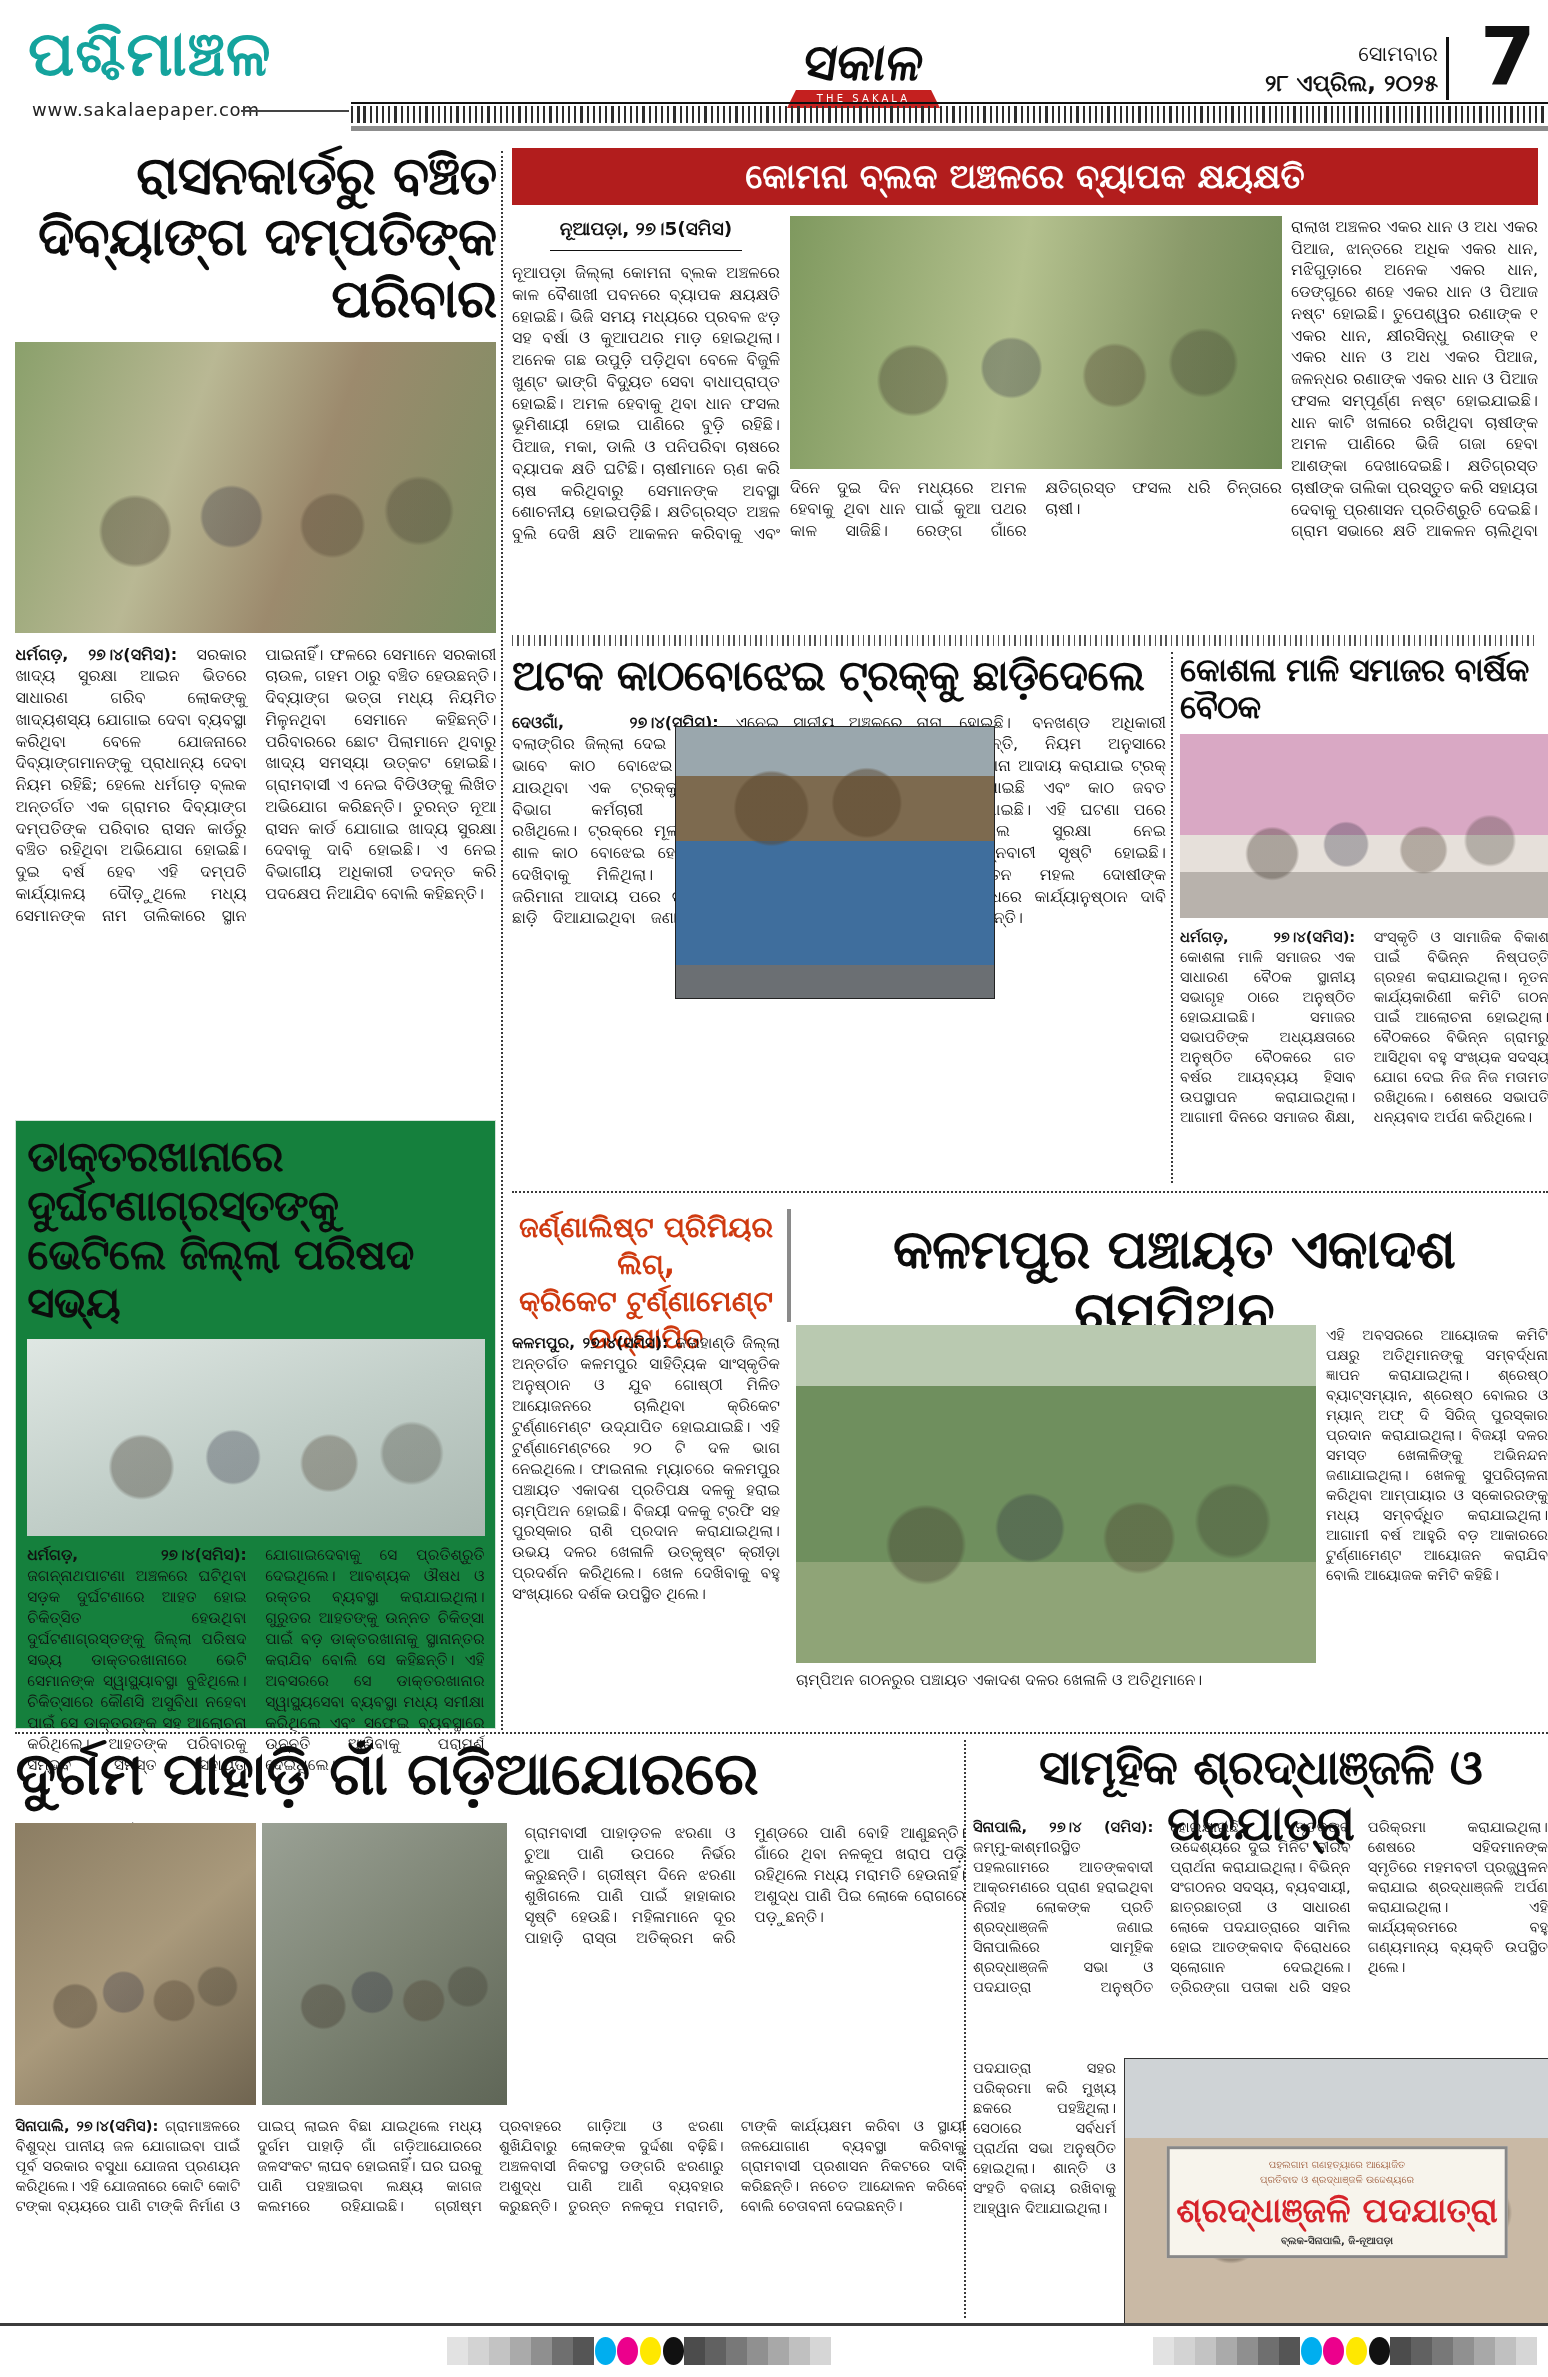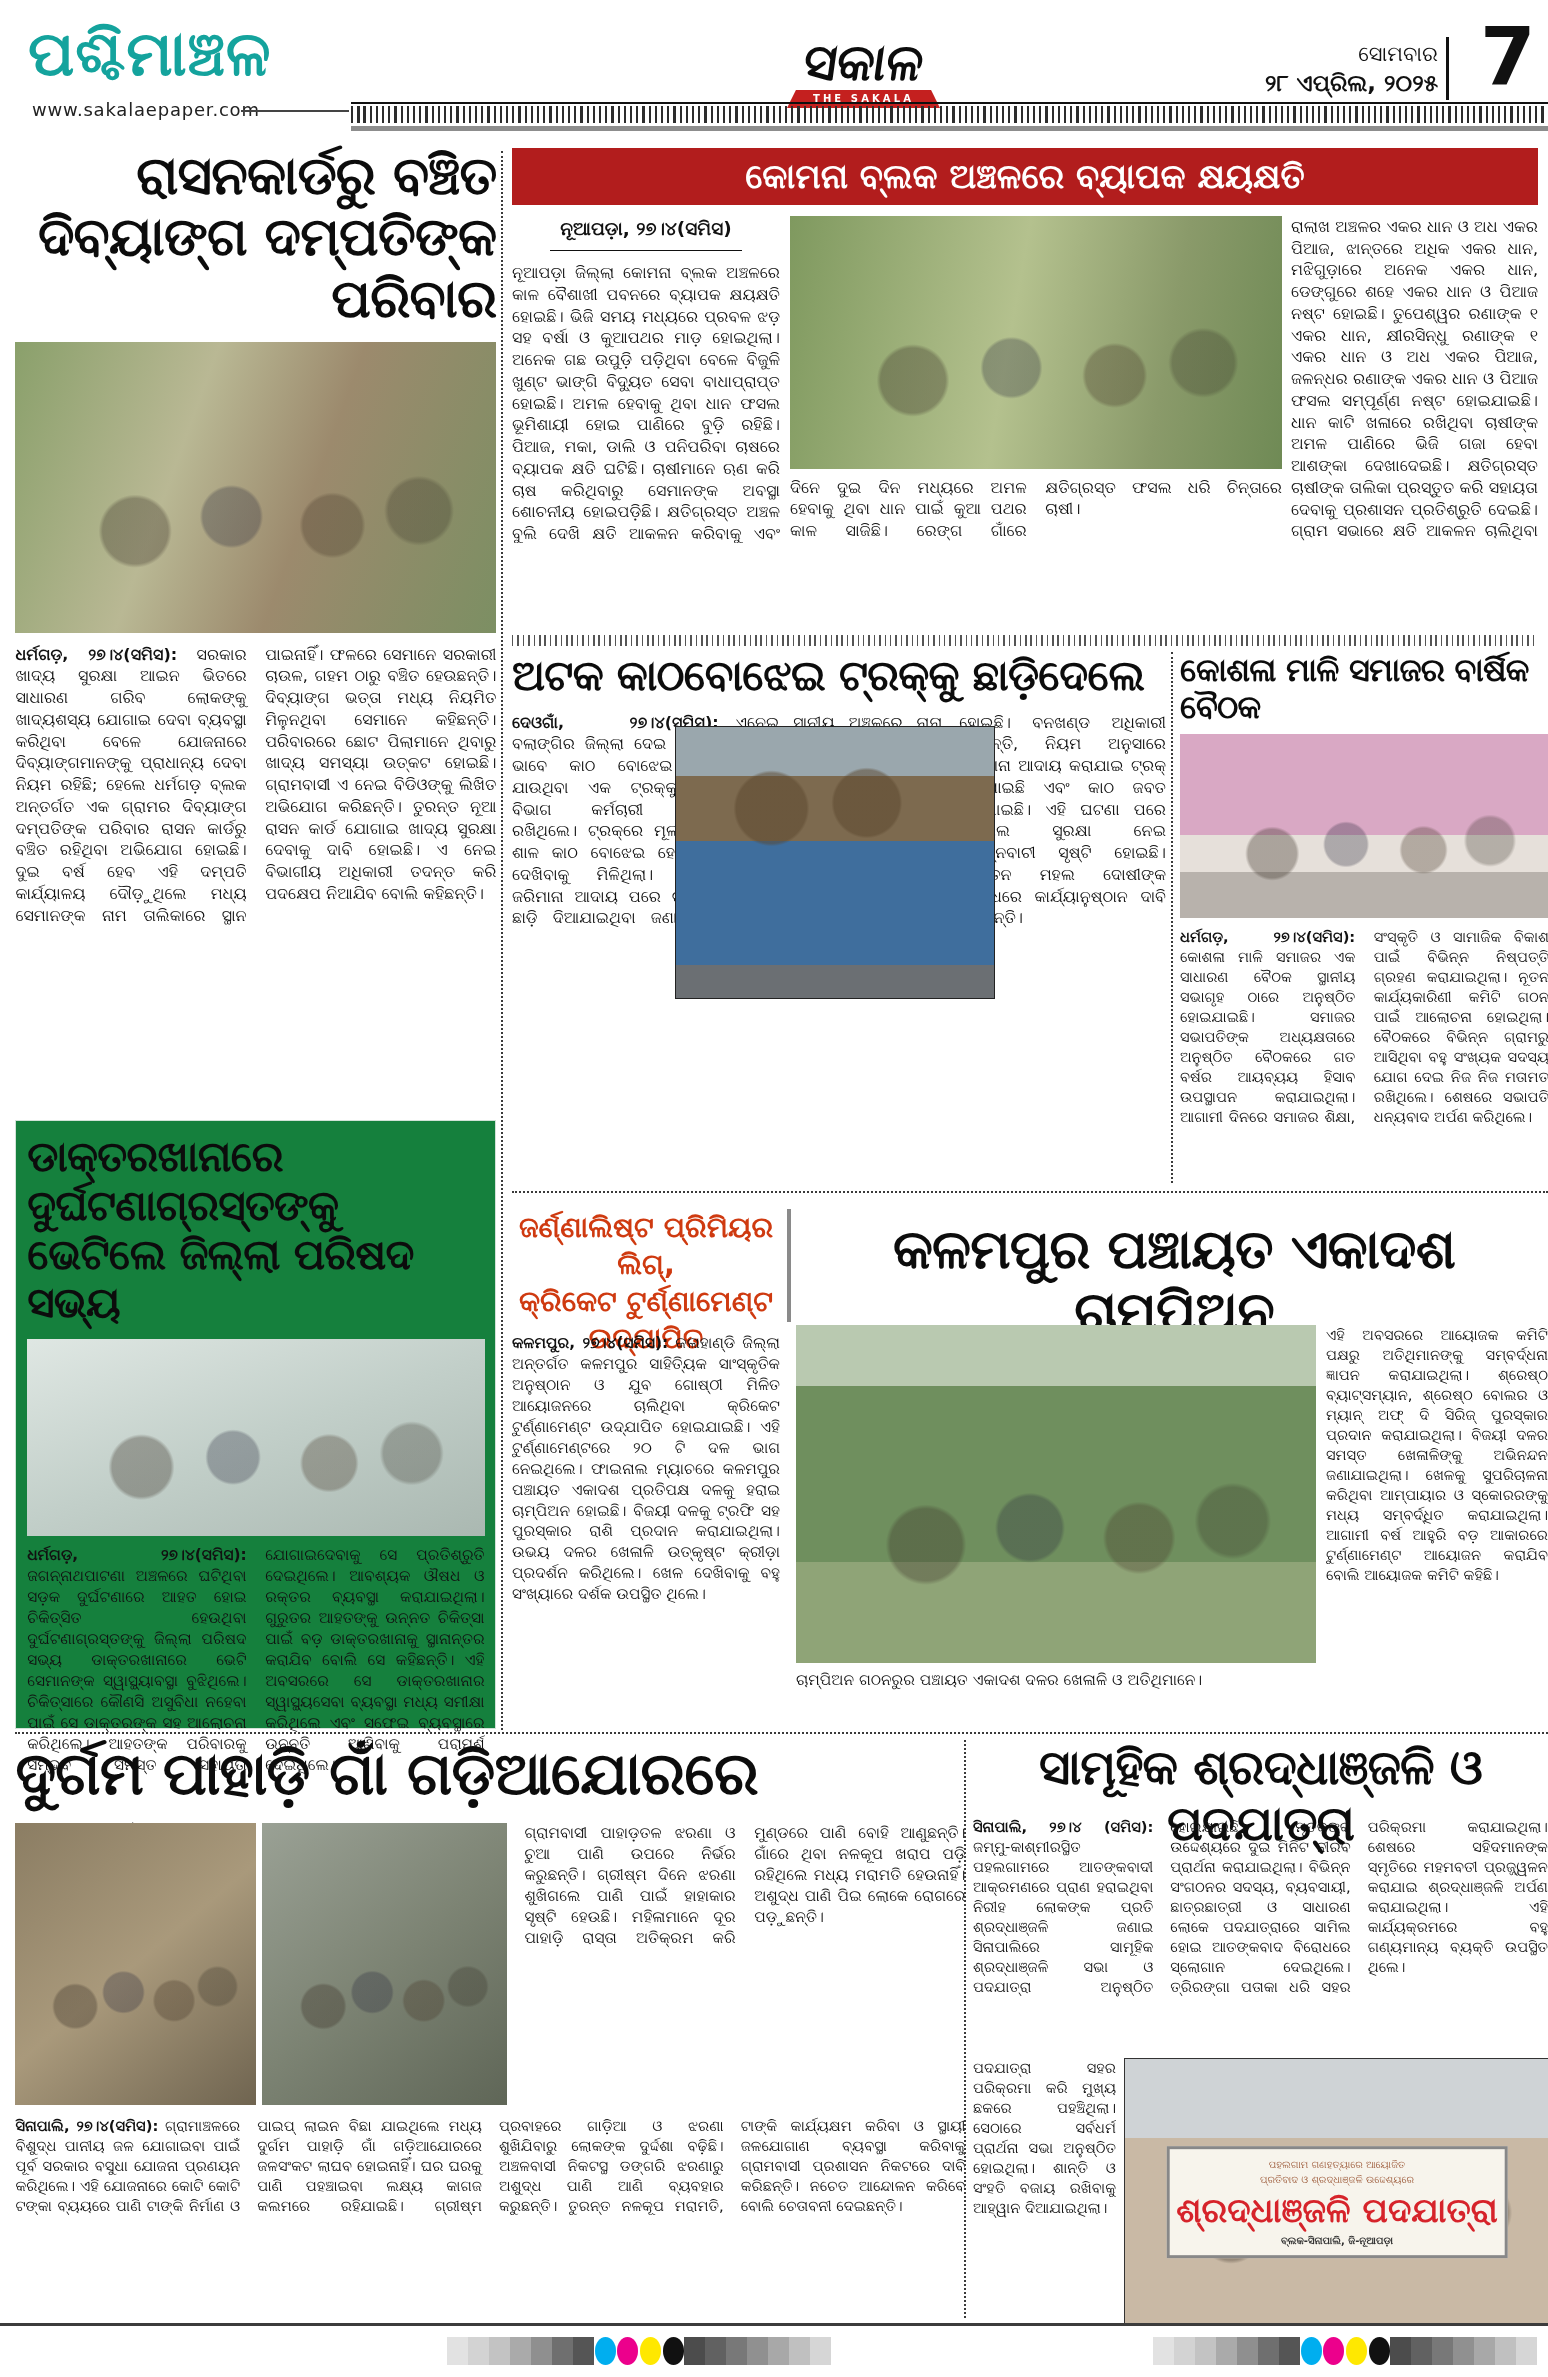--- a/index.html
+++ b/index.html
@@ -7,21 +7,21 @@
         font-family:"DejaVu Sans",sans-serif;color:#111;overflow:hidden;}
 
   
   .edition-logo{position:absolute;left:28px;top:23px;font-size:62px;font-weight:800;
         color:#14a39d;letter-spacing:0.8px;line-height:1;}
   .website{position:absolute;left:32px;top:99px;font-size:18px;color:#222;letter-spacing:0.8px;}
   .website-rule{position:absolute;left:241px;top:110px;width:108px;height:0;border-top:2.3px solid #444;}
   .brand-wrap{position:absolute;left:775px;top:37px;width:177px;text-align:center;}
   .brand{font-size:51px;font-weight:900;color:#0c0c0c;transform:skewX(-8deg);display:inline-block;line-height:1;}
   .brand-ribbon{margin:1.5px auto 0;width:153px;height:18.5px;background:#c4201f;color:#fff;
-        font-size:10px;font-weight:700;letter-spacing:3.1px;display:flex;align-items:center;justify-content:center;
+        font-size:10px;font-weight:400;letter-spacing:3.1px;display:flex;align-items:center;justify-content:center;
         clip-path:polygon(6% 0,94% 0,100% 100%,0 100%);}
   .date-block{position:absolute;right:110px;top:40px;text-align:right;line-height:1.35;}
   .date-day{font-size:21px;}
   .date-date{font-size:23px;font-weight:700;}
   .mast-divider{position:absolute;right:99px;top:37px;width:3.1px;height:63px;background:#111;}
   .page-number{position:absolute;right:12.3px;top:17px;font-size:80px;font-weight:800;line-height:1;}
   .mast-rule{position:absolute;left:351px;top:102px;right:0;height:2.3px;background:#111;}
   .mast-ticks{position:absolute;left:351px;top:106px;right:0;height:17px;
         background:repeating-linear-gradient(90deg,#2c2c2c 0 2.3px,transparent 2.3px 6.2px);}
   .mast-grayline{position:absolute;left:351px;top:126px;right:0;height:4.6px;background:#8d8d8d;}
@@ -166,21 +166,21 @@
       <span>ସରକାର ଖାଦ୍ୟ ସୁରକ୍ଷା ଆଇନ ଭିତରେ ସାଧାରଣ ଗରିବ ଲୋକଙ୍କୁ ଖାଦ୍ୟଶସ୍ୟ ଯୋଗାଇ ଦେବା ବ୍ୟବସ୍ଥା କରିଥିବା ବେଳେ ଯୋଜନାରେ ଦିବ୍ୟାଙ୍ଗମାନଙ୍କୁ ପ୍ରାଧାନ୍ୟ ଦେବା ନିୟମ ରହିଛି; ହେଲେ ଧର୍ମଗଡ଼ ବ୍ଲକ ଅନ୍ତର୍ଗତ ଏକ ଗ୍ରାମର ଦିବ୍ୟାଙ୍ଗ ଦମ୍ପତିଙ୍କ ପରିବାର ରାସନ କାର୍ଡରୁ ବଞ୍ଚିତ ରହିଥିବା ଅଭିଯୋଗ ହୋଇଛି। ଦୁଇ ବର୍ଷ ହେବ ଏହି ଦମ୍ପତି କାର୍ଯ୍ୟାଳୟ ଦୌଡ଼ୁଥିଲେ ମଧ୍ୟ ସେମାନଙ୍କ ନାମ ତାଲିକାରେ ସ୍ଥାନ ପାଇନାହିଁ। ଫଳରେ ସେମାନେ ସରକାରୀ ଚାଉଳ, ଗହମ ଠାରୁ ବଞ୍ଚିତ ହେଉଛନ୍ତି। ଦିବ୍ୟାଙ୍ଗ ଭତ୍ତା ମଧ୍ୟ ନିୟମିତ ମିଳୁନଥିବା ସେମାନେ କହିଛନ୍ତି। ପରିବାରରେ ଛୋଟ ପିଲାମାନେ ଥିବାରୁ ଖାଦ୍ୟ ସମସ୍ୟା ଉତ୍କଟ ହୋଇଛି। ଗ୍ରାମବାସୀ ଏ ନେଇ ବିଡିଓଙ୍କୁ ଲିଖିତ ଅଭିଯୋଗ କରିଛନ୍ତି। ତୁରନ୍ତ ନୂଆ ରାସନ କାର୍ଡ ଯୋଗାଇ ଖାଦ୍ୟ ସୁରକ୍ଷା ଦେବାକୁ ଦାବି ହୋଇଛି। ଏ ନେଇ ବିଭାଗୀୟ ଅଧିକାରୀ ତଦନ୍ତ କରି ପଦକ୍ଷେପ ନିଆଯିବ ବୋଲି କହିଛନ୍ତି।</span>
     </div>
   </div>
 
   <div class="dotv" style="left:501px;top:151px;height:1579px;"></div>
 
   <div class="storm">
     <div class="storm-kicker">କୋମନା ବ୍ଲକ ଅଞ୍ଚଳରେ ବ୍ୟାପକ କ୍ଷୟକ୍ଷତି</div>
     <div class="storm-content">
       <div class="body-text storm-left">
-        <span class="dateline-center">ନୂଆପଡ଼ା, ୨୭।୪(ସମିସ)</span>
+        <span class="dateline-center">ନୂଆପଡ଼ା, ୨୭।5(ସମିସ)</span>
         <span>ନୂଆପଡ଼ା ଜିଲ୍ଲା କୋମନା ବ୍ଲକ ଅଞ୍ଚଳରେ କାଳ ବୈଶାଖୀ ପବନରେ ବ୍ୟାପକ କ୍ଷୟକ୍ଷତି ହୋଇଛି। ଭିଜି ସମୟ ମଧ୍ୟରେ ପ୍ରବଳ ଝଡ଼ ସହ ବର୍ଷା ଓ କୁଆପଥର ମାଡ଼ ହୋଇଥିଲା। ଅନେକ ଗଛ ଉପୁଡ଼ି ପଡ଼ିଥିବା ବେଳେ ବିଜୁଳି ଖୁଣ୍ଟ ଭାଙ୍ଗି ବିଦ୍ୟୁତ ସେବା ବାଧାପ୍ରାପ୍ତ ହୋଇଛି। ଅମଳ ହେବାକୁ ଥିବା ଧାନ ଫସଲ ଭୂମିଶାୟୀ ହୋଇ ପାଣିରେ ବୁଡ଼ି ରହିଛି। ପିଆଜ, ମକା, ଡାଲି ଓ ପନିପରିବା ଚାଷରେ ବ୍ୟାପକ କ୍ଷତି ଘଟିଛି। ଚାଷୀମାନେ ଋଣ କରି ଚାଷ କରିଥିବାରୁ ସେମାନଙ୍କ ଅବସ୍ଥା ଶୋଚନୀୟ ହୋଇପଡ଼ିଛି। କ୍ଷତିଗ୍ରସ୍ତ ଅଞ୍ଚଳ ବୁଲି ଦେଖି କ୍ଷତି ଆକଳନ କରିବାକୁ ଏବଂ ଉଚିତ କ୍ଷତିପୂରଣ ଦେବାକୁ ଚାଷୀମାନେ ଦାବି କରିଛନ୍ତି।</span>
       </div>
       <div class="photo storm-photo"></div>
       <div class="storm-caption">ଦିନେ ଦୁଇ ଦିନ ମଧ୍ୟରେ ଅମଳ ହେବାକୁ ଥିବା ଧାନ ପାଇଁ କୁଆ ପଥର କାଳ ସାଜିଛି। ରେଙ୍ଗ ଗାଁରେ କ୍ଷତିଗ୍ରସ୍ତ ଫସଲ ଧରି ଚିନ୍ତାରେ ଚାଷୀ।</div>
       <div class="body-text storm-right">ରାଲାଖ ଅଞ୍ଚଳର ଏକର ଧାନ ଓ ଅଧ ଏକର ପିଆଜ, ଝାନ୍ତରେ ଅଧିକ ଏକର ଧାନ, ମଝିଗୁଡ଼ାରେ ଅନେକ ଏକର ଧାନ, ଡେଙ୍ଗୁରେ ଶହେ ଏକର ଧାନ ଓ ପିଆଜ ନଷ୍ଟ ହୋଇଛି। ତୁପେଶ୍ୱର ରଣାଙ୍କ ୧ ଏକର ଧାନ, କ୍ଷୀରସିନ୍ଧୁ ରଣାଙ୍କ ୧ ଏକର ଧାନ ଓ ଅଧ ଏକର ପିଆଜ, ଜଳନ୍ଧର ରଣାଙ୍କ ଏକର ଧାନ ଓ ପିଆଜ ଫସଲ ସମ୍ପୂର୍ଣ୍ଣ ନଷ୍ଟ ହୋଇଯାଇଛି। ଧାନ କାଟି ଖଳାରେ ରଖିଥିବା ଚାଷୀଙ୍କ ଅମଳ ପାଣିରେ ଭିଜି ଗଜା ହେବା ଆଶଙ୍କା ଦେଖାଦେଇଛି। କ୍ଷତିଗ୍ରସ୍ତ ଚାଷୀଙ୍କ ତାଲିକା ପ୍ରସ୍ତୁତ କରି ସହାୟତା ଦେବାକୁ ପ୍ରଶାସନ ପ୍ରତିଶ୍ରୁତି ଦେଇଛି। ଗ୍ରାମ ସଭାରେ କ୍ଷତି ଆକଳନ ଚାଲିଥିବା ରାଜସ୍ୱ ନିରୀକ୍ଷକ ସୂଚନା ଦେଇଛନ୍ତି।</div>
     </div>
   </div>
   <div class="ticks-thin storm-ticks"></div>
 
   <div class="truck">

